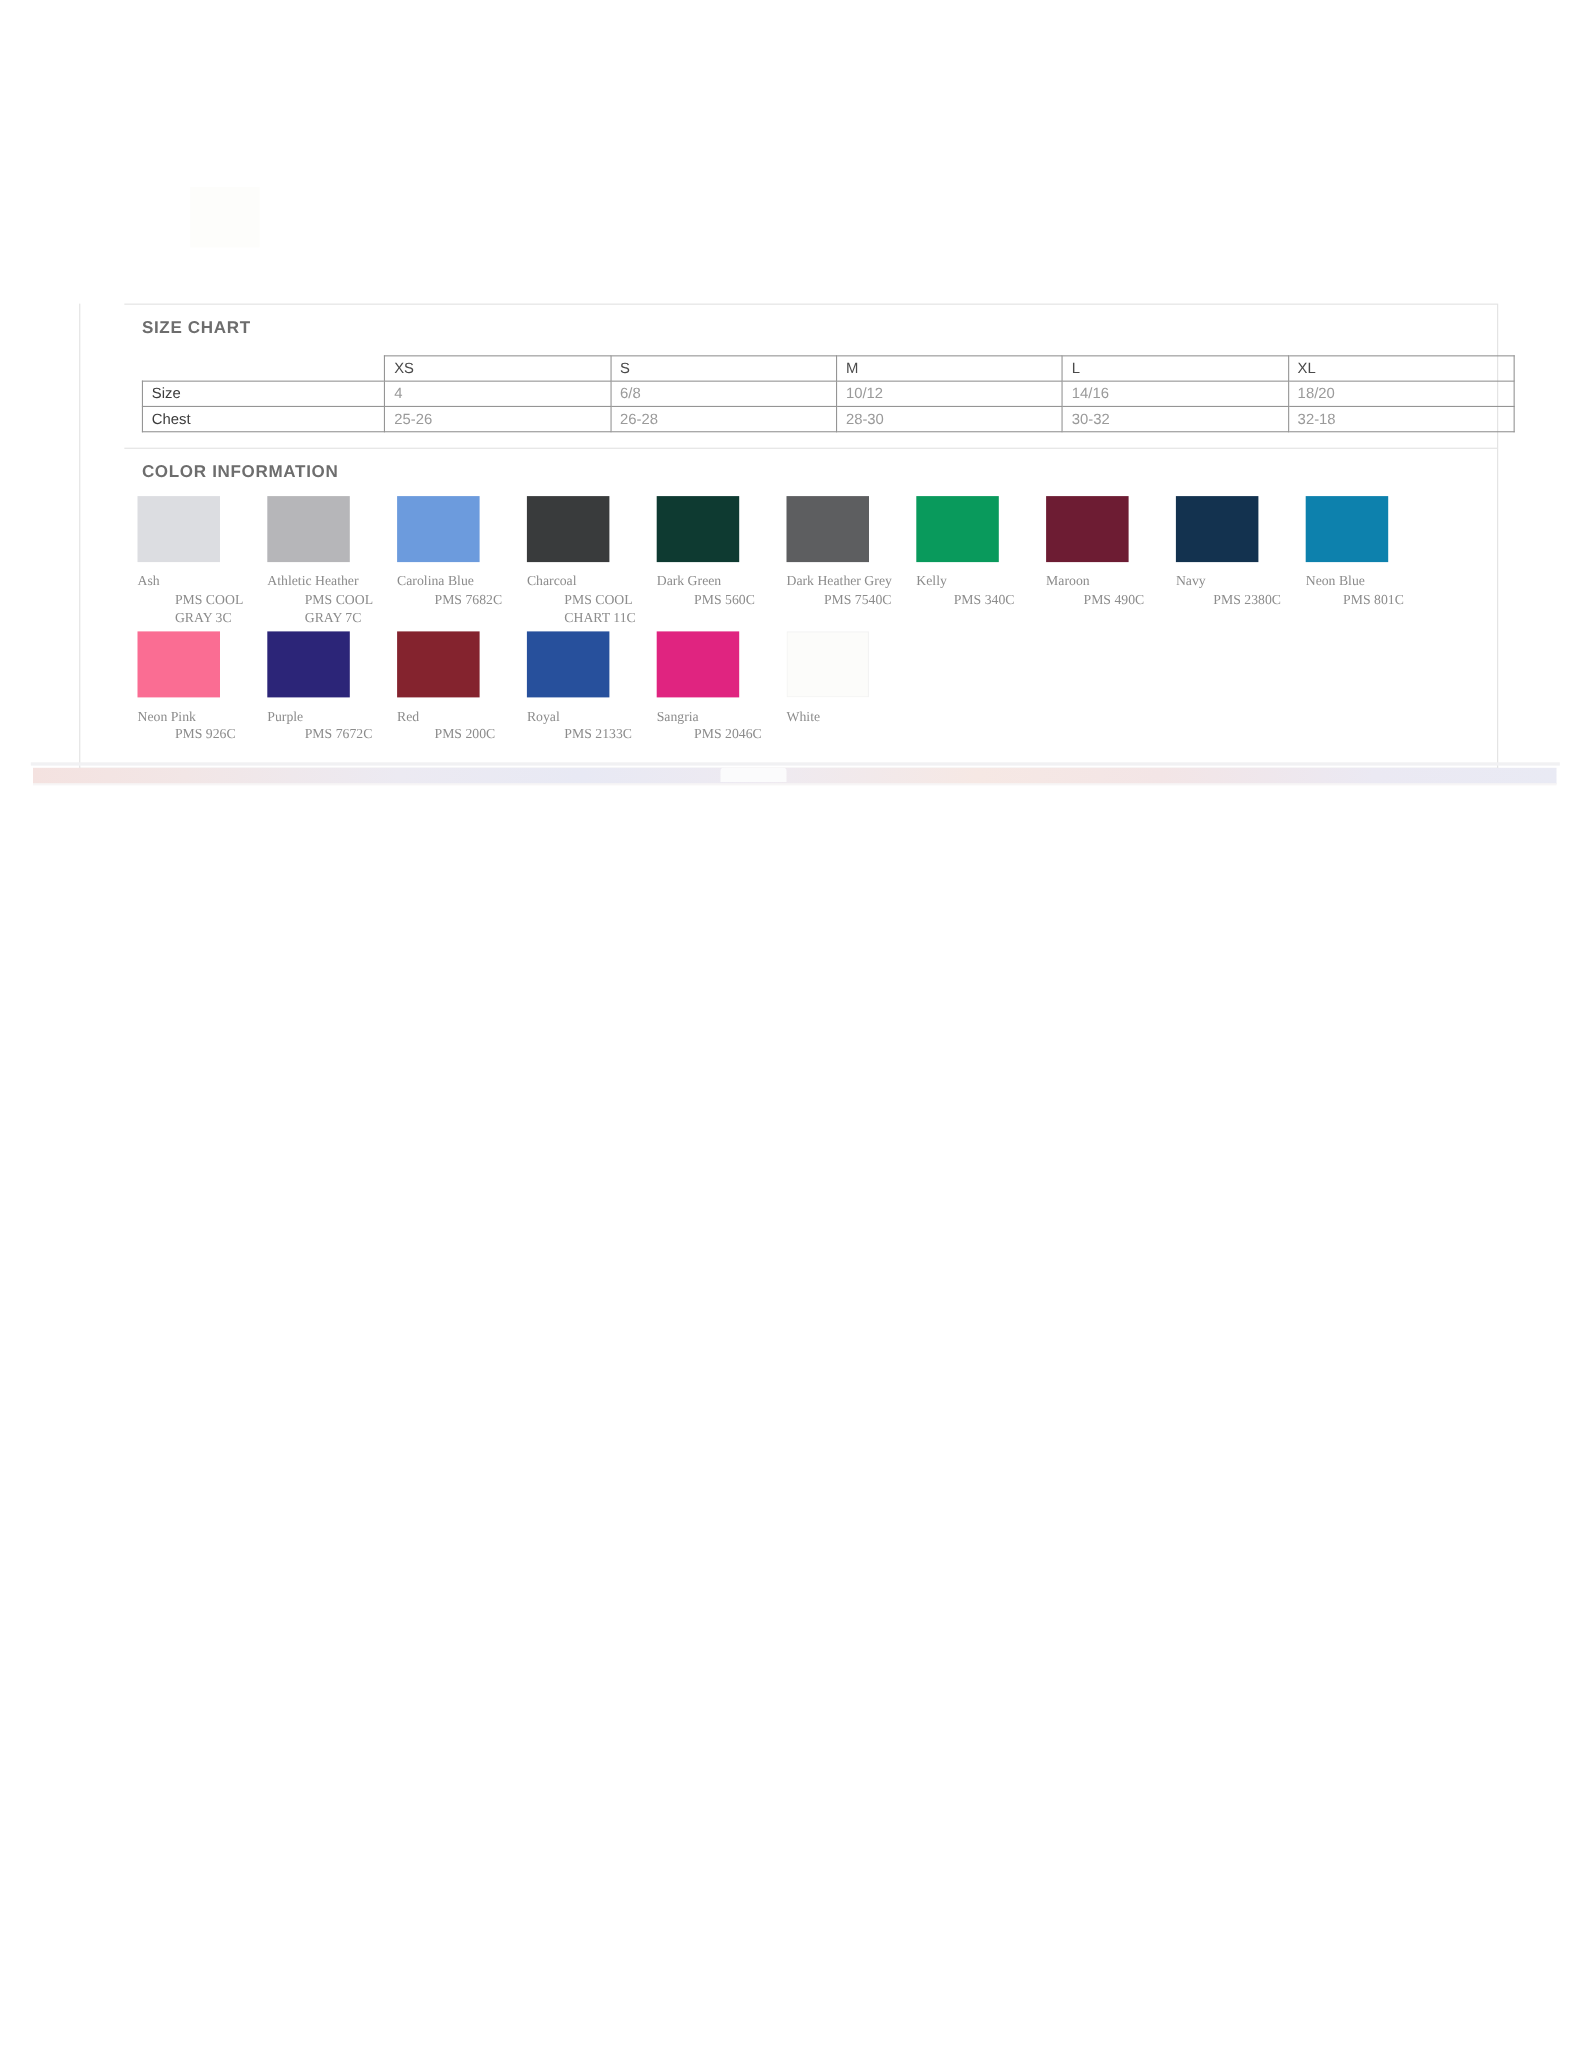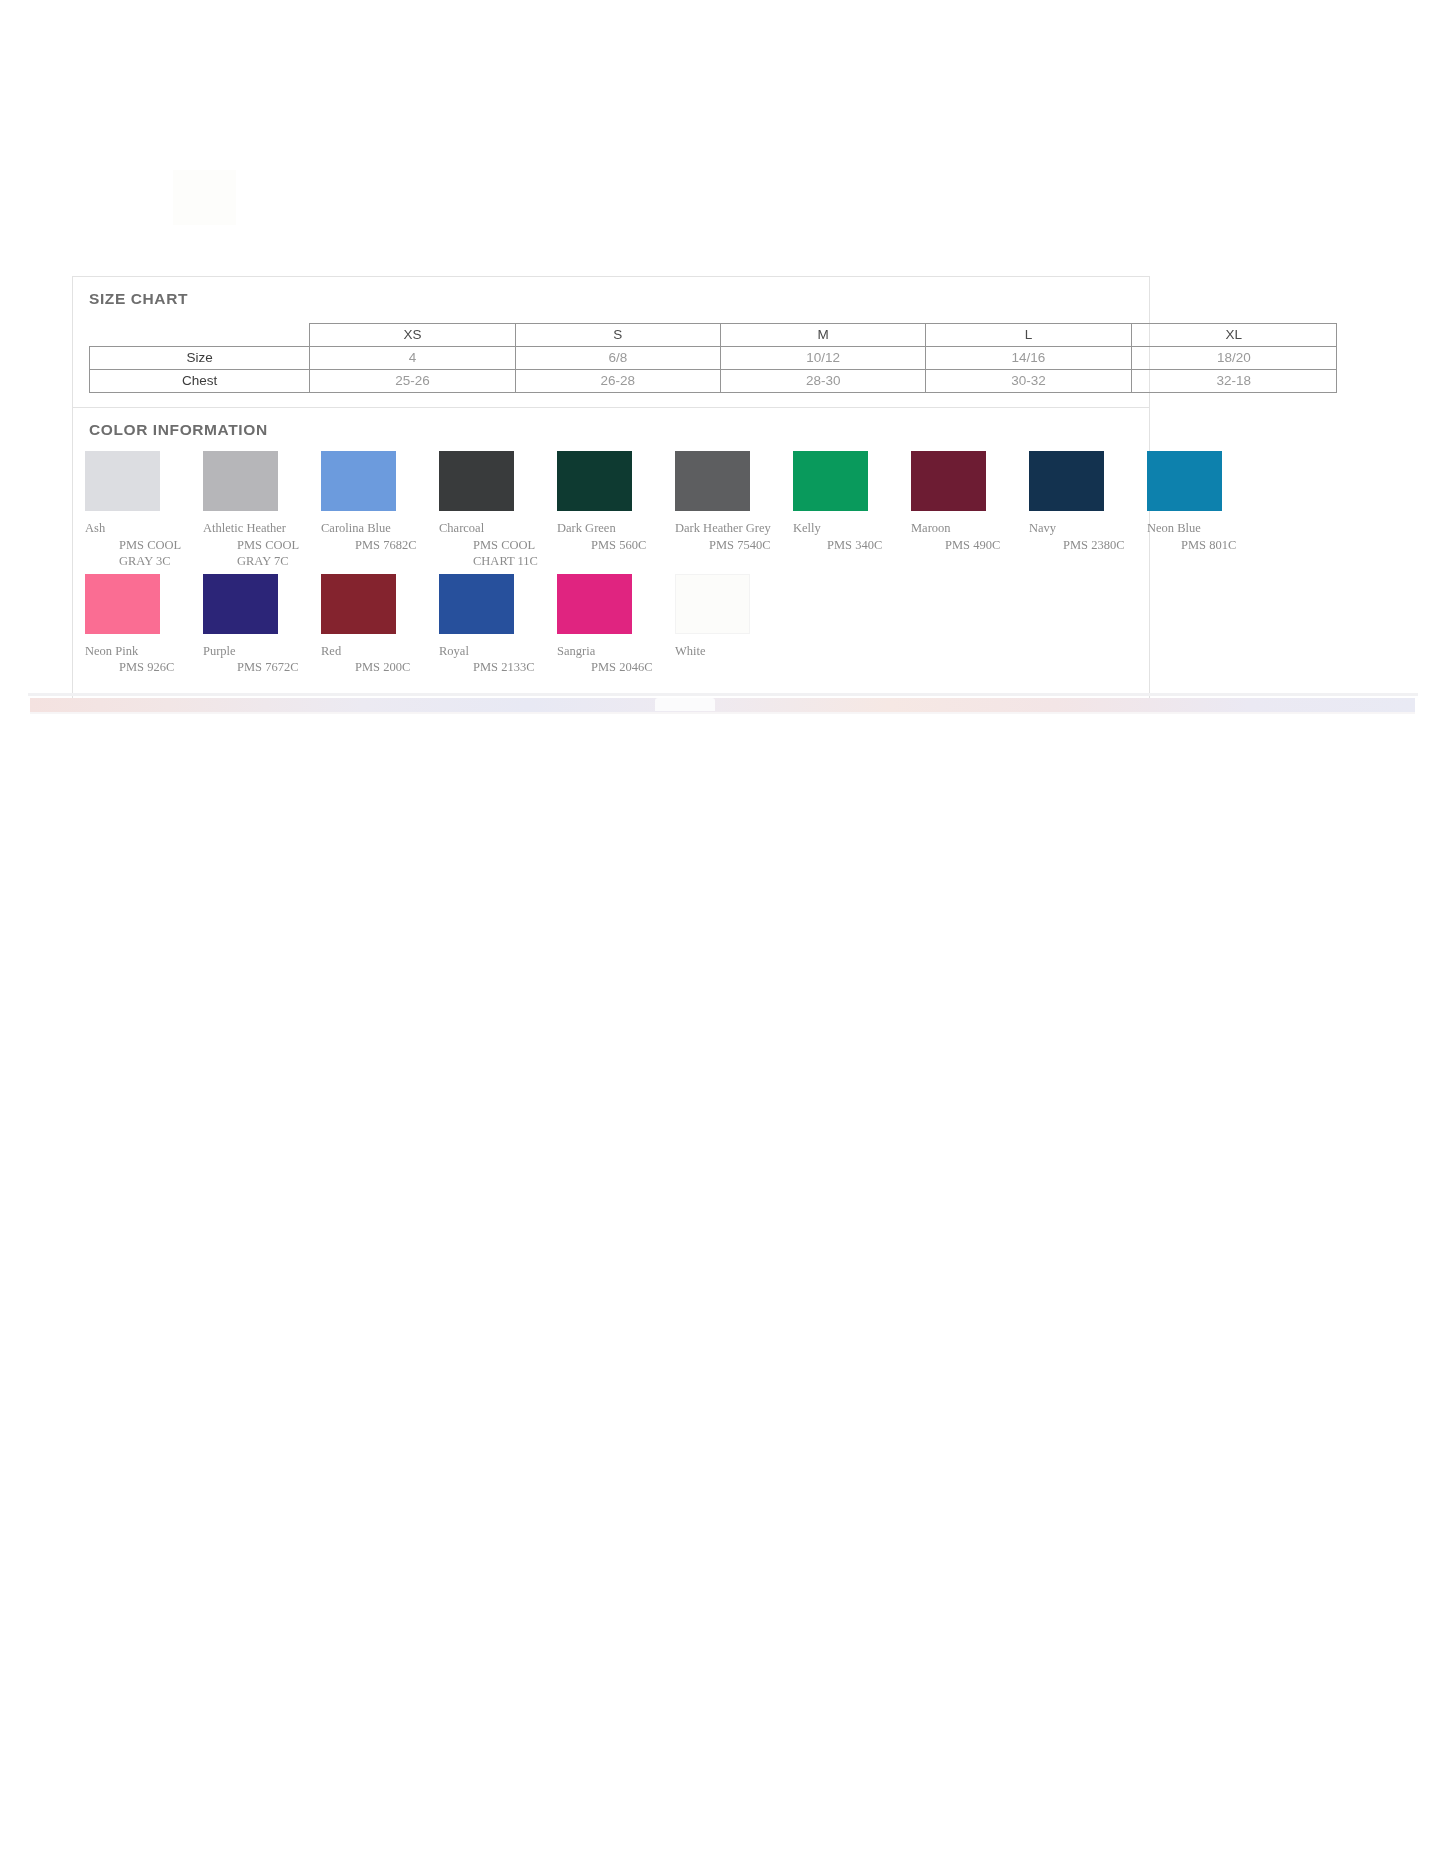--- a/index.html
+++ b/index.html
@@ -23,26 +23,27 @@
     width: 63px;
     height: 55px;
     background: #fdfdfb;
   }
 
   
   #content-card {
     position: absolute;
     left: 72px;
     top: 276px;
-    width: 1078px;
+    width: 1290px;
     border-left: 1px solid #e2e2e2;
     border-right: 1px solid #e2e2e2;
     border-bottom: 1px solid #e2e2e2;
     box-sizing: border-box;
     background: #ffffff;
+    padding-left: 40px;
   }
 
   .section-head {
     border-top: 1px solid #e2e2e2;
     padding: 14px 0 0 16px;
   }
   .section-head .section-title {
     font-size: 15.5px;
     letter-spacing: 0.6px;
     color: #6d6d6d;
@@ -57,21 +58,21 @@
   table.size-chart {
     border-collapse: collapse;
     width: 1248px;
     table-layout: fixed;
   }
   table.size-chart td, table.size-chart th {
     border: 1px solid #959595;
     height: 23px;
     padding: 0 8px;
     font-size: 13.5px;
-    text-align: center;
+    text-align: left;
     font-weight: normal;
     box-sizing: border-box;
   }
   table.size-chart .corner-cell {
     border: none;
     background: transparent;
   }
   table.size-chart thead th {
     color: #4a4a4a;
   }

